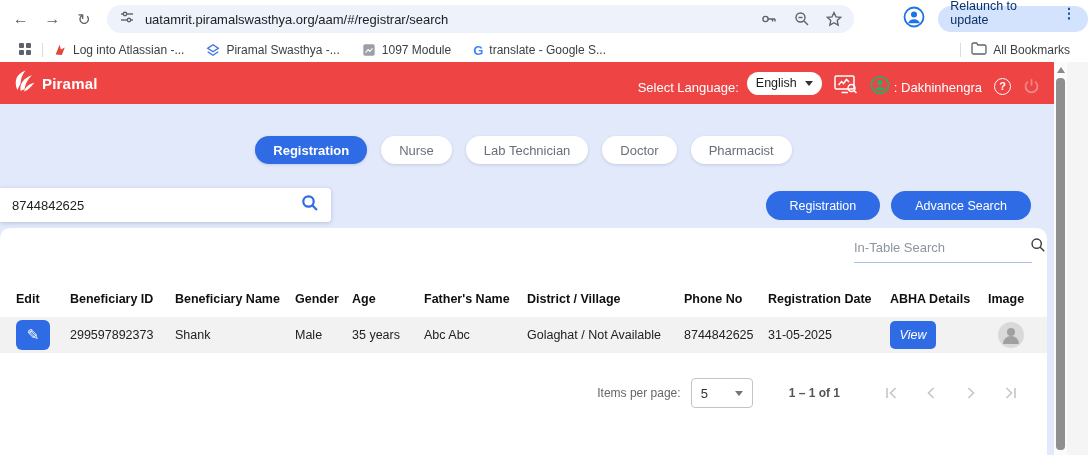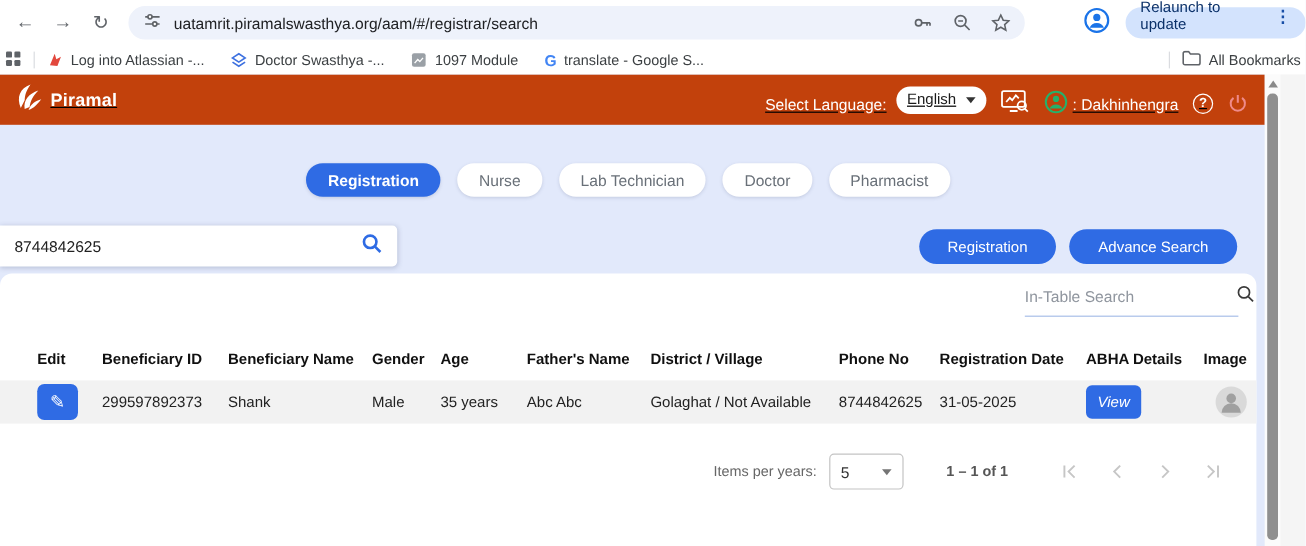--- a/index.html
+++ b/index.html
@@ -15,31 +15,31 @@
              align-items:center; padding:0 12px; margin-left:4px; }
   .omni-url { font-size:13px; color:#202124; margin-left:10px; white-space:nowrap; }
   .omni-spacer { flex:1; }
   .omni-ic { margin-left:16px; display:flex; align-items:center; }
   .chrome-right { display:flex; align-items:center; margin-left:48px; }
   .relaunch { height:26px; background:#d3e3fd; border-radius:13px; display:flex; align-items:center;
               padding:0 6px 12px 12px; margin-left:12px; color:#0b3169; font-size:12.5px; }
   .dots { color:#174ea6; font-size:14px; font-weight:bold; padding:0 6px; letter-spacing:0; }
 
   
-  .bkbar { height:24px; display:flex; align-items:center; background:#fff; padding:0 4px; font-size:12px; color:#3c4043; }
+  .bkbar { height:24px; display:flex; align-items:center; background:#fff; padding:0 18px; font-size:12px; color:#3c4043; }
   .bk-sep { width:1px; height:14px; background:#dadce0; margin:0 10px; }
   .bk-item { display:flex; align-items:center; margin-right:22px; white-space:nowrap; }
   .bk-item .fav { margin-right:6px; display:flex; align-items:center; }
   .bk-right { margin-left:auto; display:flex; align-items:center; }
 
   
   .page { position:absolute; top:62px; left:0; width:1088px; height:393px; }
   .app { position:absolute; left:0; top:0; width:1054px; height:393px; background:#e2e9fb; overflow:hidden; }
 
-  .app-header { height:42px; background:#c2410c; display:flex; align-items:center; padding:0 14px 0 10px;text-decoration:underline; }
+  .app-header { height:42px; background:#ef4444; display:flex; align-items:center; padding:0 14px 0 10px; }
   .brand { display:flex; align-items:center; }
   .brand-name { color:#fff; font-weight:bold; font-size:15px; margin-left:6px; letter-spacing:.2px; }
   .hdr-right { margin-left:auto; display:flex; align-items:flex-end; color:#fff; font-size:13px; }
   .lang-label { margin-right:8px; }
   .lang-select { background:#fff; color:#1a1a1a; border-radius:12px; height:23px; display:flex;
                  align-items:center; padding:0 9px; font-size:12.5px; }
   .caret-dn { width:0; height:0; border-left:4px solid transparent; border-right:4px solid transparent;
               border-top:5px solid #333; margin-left:8px; }
   .hdr-ic { margin-left:12px; display:flex; align-items:center; }
   .user-label { margin-left:4px; }
@@ -65,21 +65,21 @@
   
   .card { position:absolute; top:166px; left:0; width:1047px; height:227px; background:#fff;
           border-radius:10px 10px 0 0; }
   .intable { position:absolute; top:9px; right:15px; width:178px; }
   .intable-row { display:flex; align-items:center; border-bottom:1px solid #a9bfe8; padding-bottom:5px; }
   .intable input { border:none; outline:none; flex:1; font-size:13px; color:#444; background:transparent;
                    font-family:"Liberation Sans", sans-serif; }
   .intable input::placeholder { color:#8f959e; }
 
   .t-grid { display:grid; grid-template-columns:54px 105px 120px 57px 72px 103px 157px 84px 122px 98px 55px;
-            padding-left:31px; align-items:center; }
+            padding-left:16px; align-items:center; }
   .t-head { margin-top:64px; font-size:12.5px; font-weight:bold; color:#101010; }
   .t-row { margin-top:11px; background:#f2f2f2; height:36px; font-size:12.5px; color:#222; }
   .edit-btn { width:34px; height:30px; border:none; border-radius:6px; background:#2f6be4; color:#fff;
               font-size:15px; display:flex; align-items:center; justify-content:center; }
   .view-btn { width:46px; height:28px; border:none; border-radius:5px; background:#2f6be4; color:#fff;
               font-size:12.5px; font-family:"Liberation Sans", sans-serif;font-style:italic; }
   .row-avatar { width:26px; height:26px; border-radius:50%; background:#d9d9d9; margin-left:10px;
                 display:flex; align-items:center; justify-content:center; overflow:hidden; }
 
   
@@ -184,21 +184,21 @@
     </span>
     <span class="bk-item">
       <span class="fav">
         <svg width="14" height="14" viewBox="0 0 16 16">
             <g fill="none" stroke="#3f72e0" stroke-width="1.6">
           <path d="M8 2 14 6 8 10 2 6z"></path>
               <path d="M2 10l6 4 6-4"></path>
             </g>
           </svg>
       </span>
-      <span>Doctor Swasthya -...</span>
+      <span>Piramal Swasthya -...</span>
     </span>
     <span class="bk-item">
       <span class="fav">
         <svg width="14" height="14" viewBox="0 0 16 16">
             <rect x="1.5" y="1.5" width="13" height="13" rx="2" fill="#9aa0a6"></rect>
           <path d="M4 11l3-3.5 2 2 3-3.5" stroke="#fff" stroke-width="1.3" fill="none"></path>
           </svg>
       </span>
       <span>1097 Module</span>
     </span>
@@ -332,21 +332,21 @@
             <span class="row-avatar">
               <svg width="26" height="26" viewBox="0 0 26 26">
                 <circle cx="13" cy="10" r="4" fill="#a0a0a0"></circle>
                 <path d="M5 22a8 8 0 0 1 16 0z" fill="#a0a0a0"></path>
               </svg>
             </span>
           </span>
         </div>
 
         <div class="pag">
-          <span>Items per years:</span>
+          <span>Items per page:</span>
           <span class="ipp-select">
             <span>5</span>
             <span class="ipp-caret"></span>
           </span>
           <span class="pag-range">1 – 1 of 1</span>
           <span class="pag-arrows">
             <span class="pag-arrow">
               <svg width="16" height="16" viewBox="0 0 16 16" fill="none" stroke="#c6c6c6" stroke-width="1.6">
                   <path d="M4 3v10M12.5 3 7.5 8l5 5"></path>
                 </svg>

